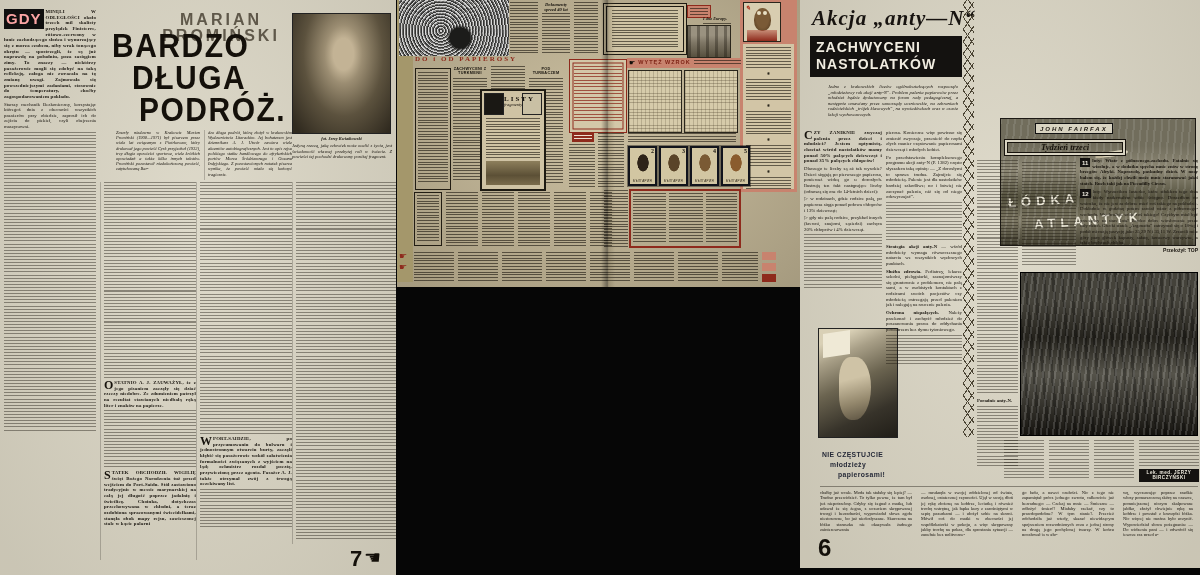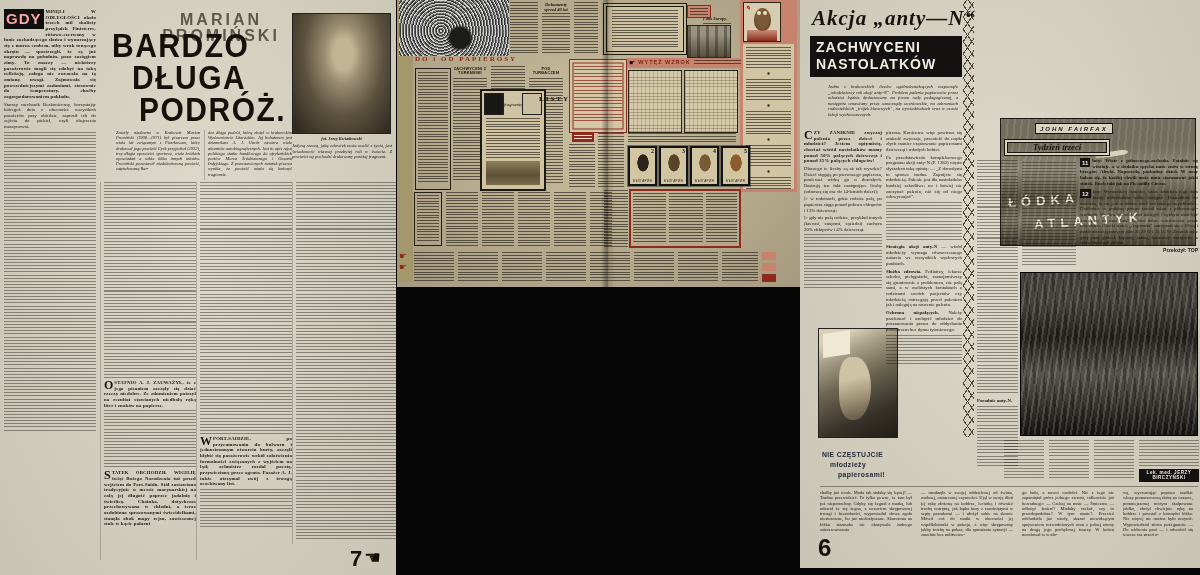--- a/index.html
+++ b/index.html
@@ -30,21 +30,21 @@
   .olive{background:#a4976b;}
   .moire{background:
      repeating-radial-gradient(circle at 38% 55%,rgba(230,230,230,.8) 0 1px,rgba(40,40,40,.8) 1px 2px,rgba(120,120,120,.5) 2px 3px),
      repeating-radial-gradient(circle at 62% 40%,rgba(220,220,220,.5) 0 1px,rgba(60,60,60,.5) 1px 3px);
      background-color:#7c7c74;}
   .moire .dot{position:absolute;left:44%;top:44%;width:26px;height:26px;border-radius:50%;background:radial-gradient(circle,#1c1c1a 55%,rgba(28,28,26,0) 72%);}
   .spreadhead{font:bold 7px/1 "Liberation Serif",serif;color:#8e2a1c;letter-spacing:2px;}
   .box-k{border:1px solid #221d13;}
   .listy{border:2px solid #1d1a12;background:#cfc3a4;}
   .listy .ph{position:absolute;top:3px;width:18px;height:20px;box-shadow:0 0 0 1px #222;}
-  .listy-t{font:bold 7px/1 "Liberation Serif",serif;letter-spacing:2px;text-align:right;margin-left:35px;}
+  .listy-t{font:bold 7px/1 "Liberation Serif",serif;letter-spacing:2px;text-align:right;}
   .listy-s{font:italic 4.5px/1 "Liberation Serif",serif;text-align:center;}
   .redbox{border:1px solid #8e2a1c;box-shadow:inset 0 0 0 2.5px #d3c7a8,inset 0 0 0 3.5px #8e2a1c;background:#d3c7a8;}
   .salmon{background:#c8836e;}
   .cream{background:#d2c5a6;}
   .wytez{font:bold 5.5px/1 "Liberation Sans",sans-serif;color:#7d2416;letter-spacing:1px;}
   .spot{background:#d6cbaa;border:1px solid #2a261c;background-image:
      repeating-linear-gradient(0deg,rgba(60,48,28,.28) 0 .7px,transparent .7px 3.2px),
      repeating-linear-gradient(90deg,rgba(60,48,28,.2) 0 .7px,transparent .7px 4px);}
   .stamp{background:#12141c;padding:2px;box-shadow:0 0 0 1px rgba(0,0,0,.4);}
   .stamp .in{position:relative;width:100%;height:100%;background:#d2c6a2;}
@@ -68,21 +68,21 @@
   .slogan{font:bold 6.8px/1.5 "Liberation Sans",sans-serif;color:#262a38;letter-spacing:.4px;}
   .handphoto{background:linear-gradient(155deg,#d9d0b6 0 12%,#a89f87 26%,#6b6450 48%,#37332a 75%,#201d17 100%);box-shadow:inset 0 0 0 1px #222;position:relative;overflow:hidden;}
   .handphoto .cuff{position:absolute;left:6%;top:4%;width:34%;height:22%;background:#efe9d6;transform:skewY(-8deg);}
   .handphoto .fingers{position:absolute;left:26%;top:26%;width:40%;height:58%;border-radius:40% 55% 60% 45%;background:linear-gradient(165deg,#cfc3a6 0 35%,#93876c 70%,#5a5140 100%);}
   .painting{background:
      repeating-linear-gradient(95deg,rgba(255,255,255,.10) 0 2px,transparent 2px 7px),
      linear-gradient(180deg,#716d5c 0 22%,#8e8976 40%,#55523f 62%,#7c7763 80%,#413e2f 100%);
      box-shadow:inset 0 0 0 1px #1c1914;position:relative;overflow:hidden;}
   .stencil{position:absolute;font:bold 13px/1 "Liberation Sans",sans-serif;letter-spacing:5px;color:rgba(240,236,220,.95);transform:rotate(-4deg);text-shadow:0 0 2px rgba(0,0,0,.35);}
   .fairfaxlab{position:absolute;background:#d8d3c1;color:#17130d;font:bold italic 6px/1 "Liberation Sans",sans-serif;letter-spacing:2px;padding:1.5px 4px;box-shadow:0 0 0 1px #111;}
-  .weekbox{border:1px solid #17130d;box-shadow:inset 0 0 0 2px #d9d4c2,inset 0 0 0 3px #17130d;font:bold italic 8.5px/1 "Liberation Serif",serif;text-align:center;padding:3px 8px;}
+  .weekbox{border:1px solid #17130d;box-shadow:inset 0 0 0 2px #d9d4c2,inset 0 0 0 3px #17130d;font:bold italic 8.5px/1 "Liberation Serif",serif;text-align:center;padding:3px 16px;}
   .dnum{display:inline-block;background:#141210;color:#f0ece0;font:bold 6px/1 "Liberation Sans",sans-serif;padding:1.5px 2px;margin-right:2px;float:left;}
   .seaphoto{background:
      repeating-linear-gradient(98deg,rgba(255,255,255,.14) 0 2px,transparent 2px 6px),
      repeating-linear-gradient(85deg,rgba(0,0,0,.25) 0 3px,transparent 3px 9px),
      linear-gradient(180deg,#44423a 0 18%,#24221c 40%,#55534a 62%,#15130f 100%);
      box-shadow:inset 0 0 0 1px #000;}
   .credit{background:#141210;color:#f0ece0;font:bold 4.6px/1 "Liberation Sans",sans-serif;letter-spacing:.5px;padding:2px 3px;text-align:center;}
   .translator{font:bold 5px/1 "Liberation Sans",sans-serif;text-align:right;}
   .sep{font-size:4px;text-align:center;color:#2a261c;line-height:1;}
   .redhand{color:#8e2a1c;font-size:9px;line-height:1;}

